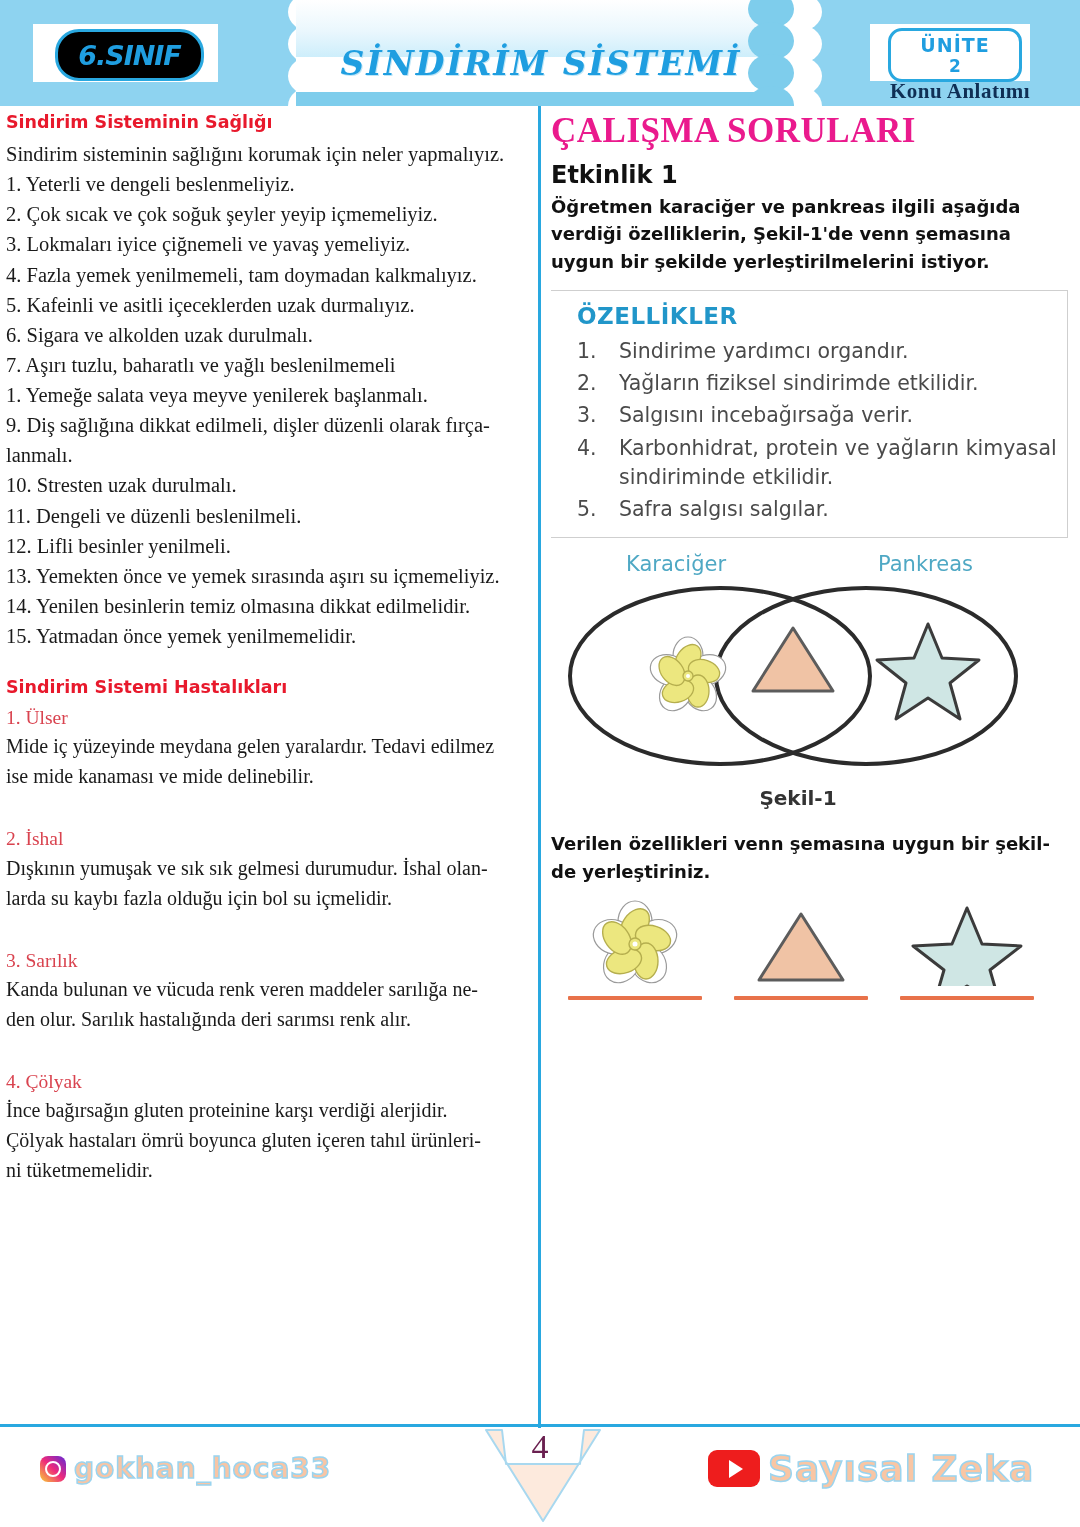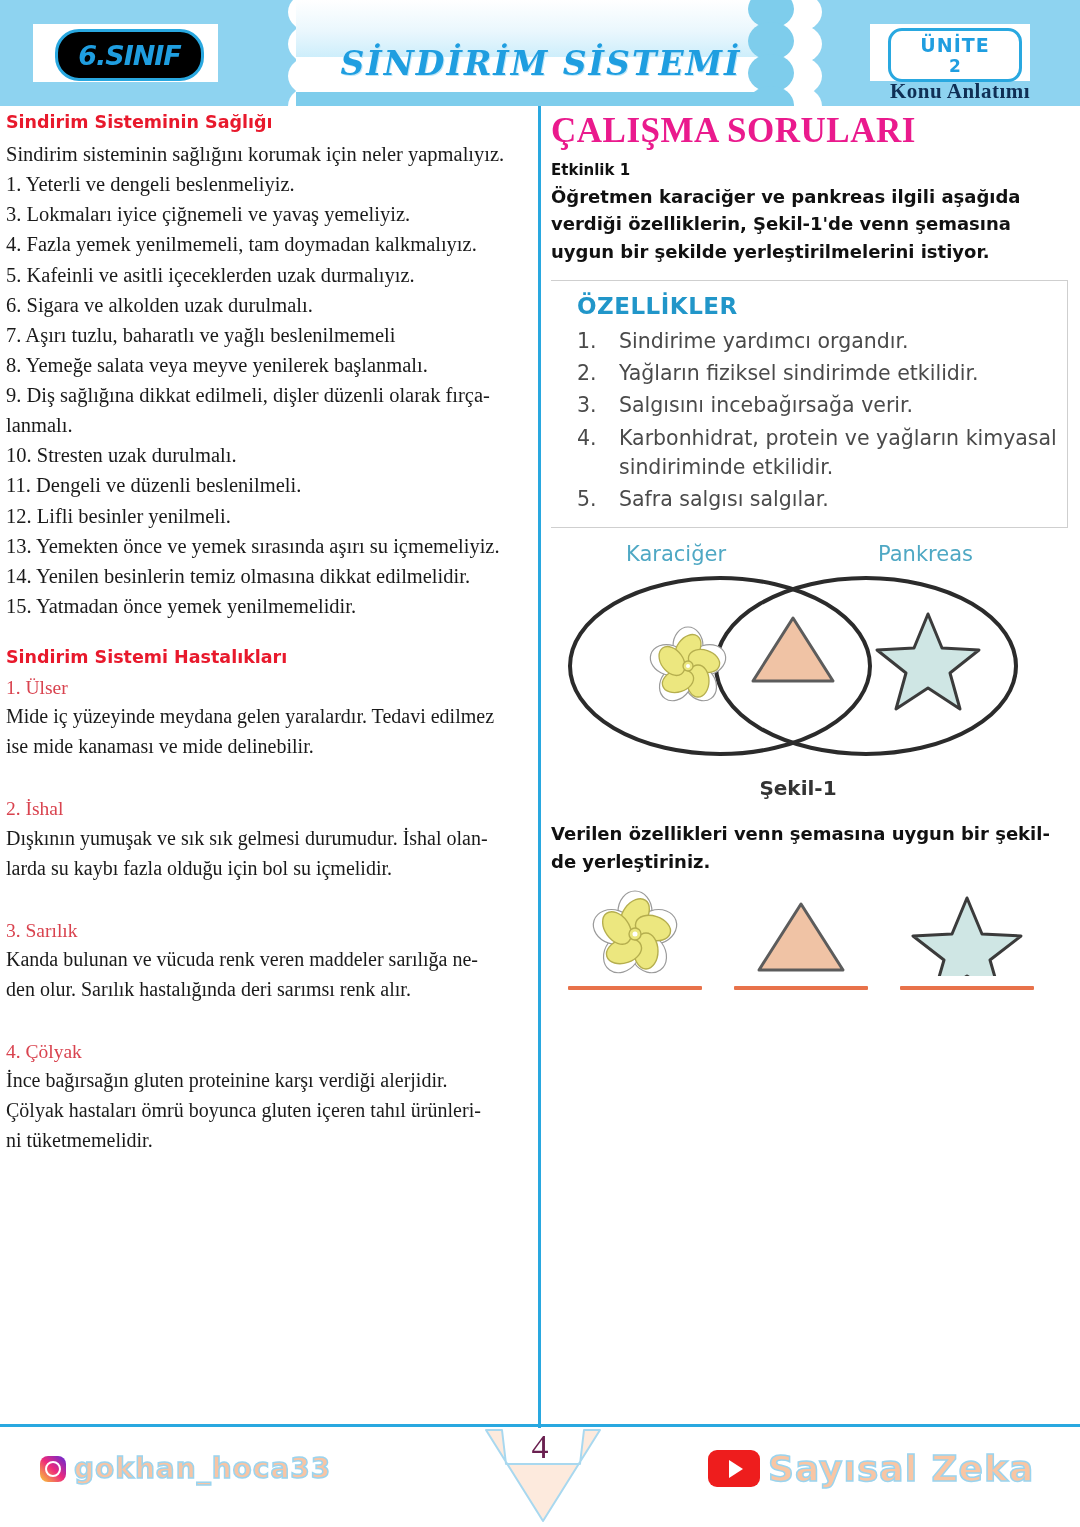--- a/index.html
+++ b/index.html
@@ -134,21 +134,21 @@
     position:absolute;left:548px;top:112px;width:520px;
   }
   .calisma{
     font-family:"Liberation Serif",serif;
     font-weight:bold;font-size:35px;
     color:#ea1a8d;letter-spacing:0.5px;
     margin:0 0 10px 3px;line-height:1.1;
   }
   .etk-title{
     font-family:"DejaVu Sans",sans-serif;
-    font-weight:bold;font-size:15px;color:#111;
+    font-weight:bold;font-size:24px;color:#111;
     margin:0 0 4px 3px;
   }
   .etk-body{
     font-family:"DejaVu Sans",sans-serif;
     font-weight:bold;font-size:18px;color:#111;
     line-height:1.55;margin:0 0 0 3px;
   }
 
   .ozellikler-box{
     position:relative;
@@ -295,26 +295,27 @@
 </div>
 
 <div class="divider-v"></div>
 <div class="divider-h"></div>
 
 <div class="left">
   <div class="sec-head">Sindirim Sisteminin Sağlığı</div>
   <p class="body-line">Sindirim sisteminin sağlığını korumak için neler yapmalıyız.</p>
 
   <p class="list-item">1. Yeterli ve dengeli beslenmeliyiz.</p>
+  <p class="list-item">2. Çok sıcak ve çok soğuk şeyler yeyip içmemeliyiz.</p>
   <p class="list-item">3. Lokmaları iyice çiğnemeli ve yavaş yemeliyiz.</p>
   <p class="list-item">4. Fazla yemek yenilmemeli, tam doymadan kalkmalıyız.</p>
   <p class="list-item">5. Kafeinli ve asitli içeceklerden uzak durmalıyız.</p>
   <p class="list-item">6. Sigara ve alkolden uzak durulmalı.</p>
   <p class="list-item">7. Aşırı tuzlu, baharatlı ve yağlı beslenilmemeli</p>
-  <p class="list-item">8. Yemeğe salata veya meyve yenilerek başlanmalı.</p>
+  <p class="list-item">1. Yemeğe salata veya meyve yenilerek başlanmalı.</p>
   <p class="list-item">9. Diş sağlığına dikkat edilmeli, dişler düzenli olarak fırça-</p>
   <p class="list-item">lanmalı.</p>
   <p class="list-item">10. Stresten uzak durulmalı.</p>
   <p class="list-item">11. Dengeli ve düzenli beslenilmeli.</p>
   <p class="list-item">12. Lifli besinler yenilmeli.</p>
   <p class="list-item">13. Yemekten önce ve yemek sırasında aşırı su içmemeliyiz.</p>
   <p class="list-item">14. Yenilen besinlerin temiz olmasına dikkat edilmelidir.</p>
   <p class="list-item">15. Yatmadan önce yemek yenilmemelidir.</p>
 
   <div class="gap-md"></div>

